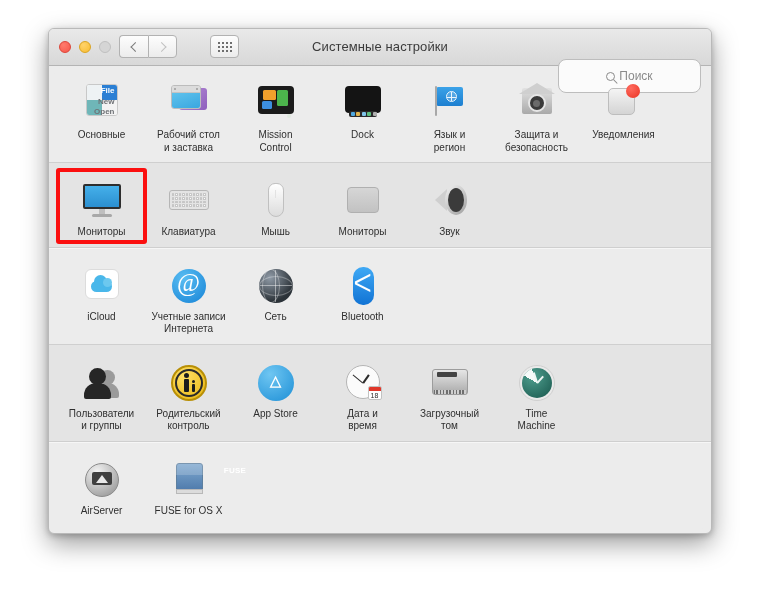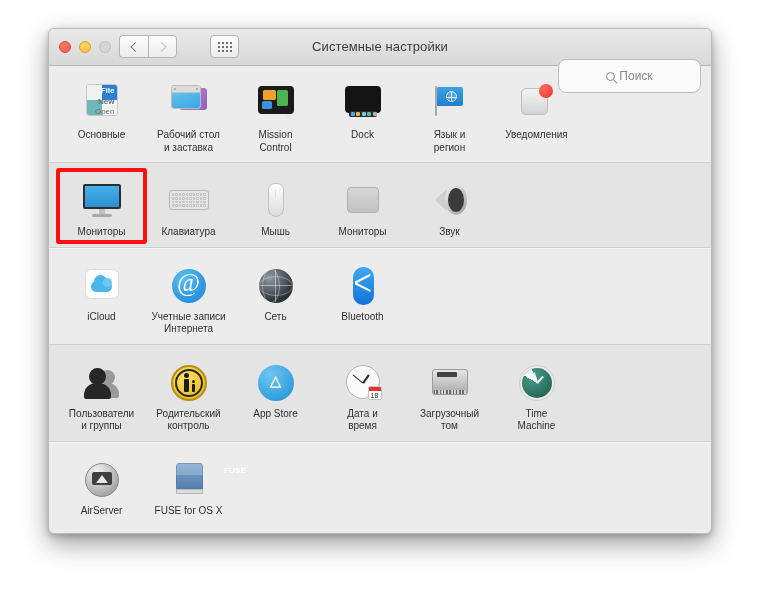--- a/index.html
+++ b/index.html
@@ -200,21 +200,21 @@
   .ic { position: relative; width: 44px; height: 44px; }
 
   
   .ic-general .body { position:absolute; left:6px; top:2px; width:32px; height:32px; background:#fff; border:1px solid #c8c8c8; border-radius:3px; overflow:hidden; box-sizing:border-box;}
   .ic-general .q1 { position:absolute; left:0; top:0; width:50%; height:50%; background:#eef2f4; }
   .ic-general .q2 { position:absolute; right:0; top:0; width:50%; height:50%; background:#2b7fd4; }
   .ic-general .q3 { position:absolute; left:0; bottom:0; width:50%; height:50%; background:#6fb6b8; }
   .ic-general .q4 { position:absolute; right:0; bottom:0; width:50%; height:50%; background:#f3f3f3; }
   .ic-general .t1 { position:absolute; right:2px; top:1px; font-size:8px; font-weight:bold; color:#fff; font-family:"Liberation Sans",sans-serif;}
   .ic-general .t2 { position:absolute; right:2px; top:12px; font-size:8px; font-weight:bold; color:#6f7276;}
-  .ic-general .t3 { position:absolute; right:2px; top:22px; font-size:8px; font-weight:normal; color:#6f7276;}
+  .ic-general .t3 { position:absolute; right:2px; top:22px; font-size:8px; font-weight:bold; color:#6f7276;}
 
   
   .ic-desktop .back { position:absolute; left:12px; top:6px; width:28px; height:22px; border-radius:3px; background:linear-gradient(135deg,#b98fd8,#8e5fbd); }
   .ic-desktop .front { position:absolute; left:4px; top:3px; width:30px; height:24px; border-radius:3px; background:#e8e8e8; border:1px solid #bcbcbc; box-sizing:border-box; overflow:hidden;}
   .ic-desktop .front .bar { height:6px; background:#dcdcdc; border-bottom:1px solid #c4c4c4; position:relative;}
   .ic-desktop .front .bar::before{content:"";position:absolute;left:2px;top:2px;width:2px;height:2px;border-radius:50%;background:#9d9d9d;}
   .ic-desktop .front .bar::after{content:"";position:absolute;right:2px;top:2px;width:2px;height:2px;border-radius:50%;background:#9d9d9d;}
   .ic-desktop .front .sky { height:100%; background:linear-gradient(160deg,#5fc2ec,#2f9fdd); }
 
   
@@ -450,20 +450,30 @@
           <div class="icon-slot">
             <div class="ic ic-lang">
               <div class="pole"></div>
                 <div class="flag"></div>
                 <div class="emb"></div>
             </div>
           </div>
           <div class="caption">Язык и<br>регион</div>
         </div>
 
+        <div class="cell">
+          <div class="icon-slot">
+            <div class="ic ic-security">
+              <div class="house"></div>
+                <div class="roof"></div>
+                <div class="ring"></div>
+            </div>
+          </div>
+          <div class="caption">Защита и<br>безопасность</div>
+        </div>
 
         <div class="cell">
           <div class="icon-slot">
             <div class="ic ic-notif">
               <div class="card"></div>
                 <div class="badge"></div>
             </div>
           </div>
           <div class="caption">Уведомления</div>
         </div>

